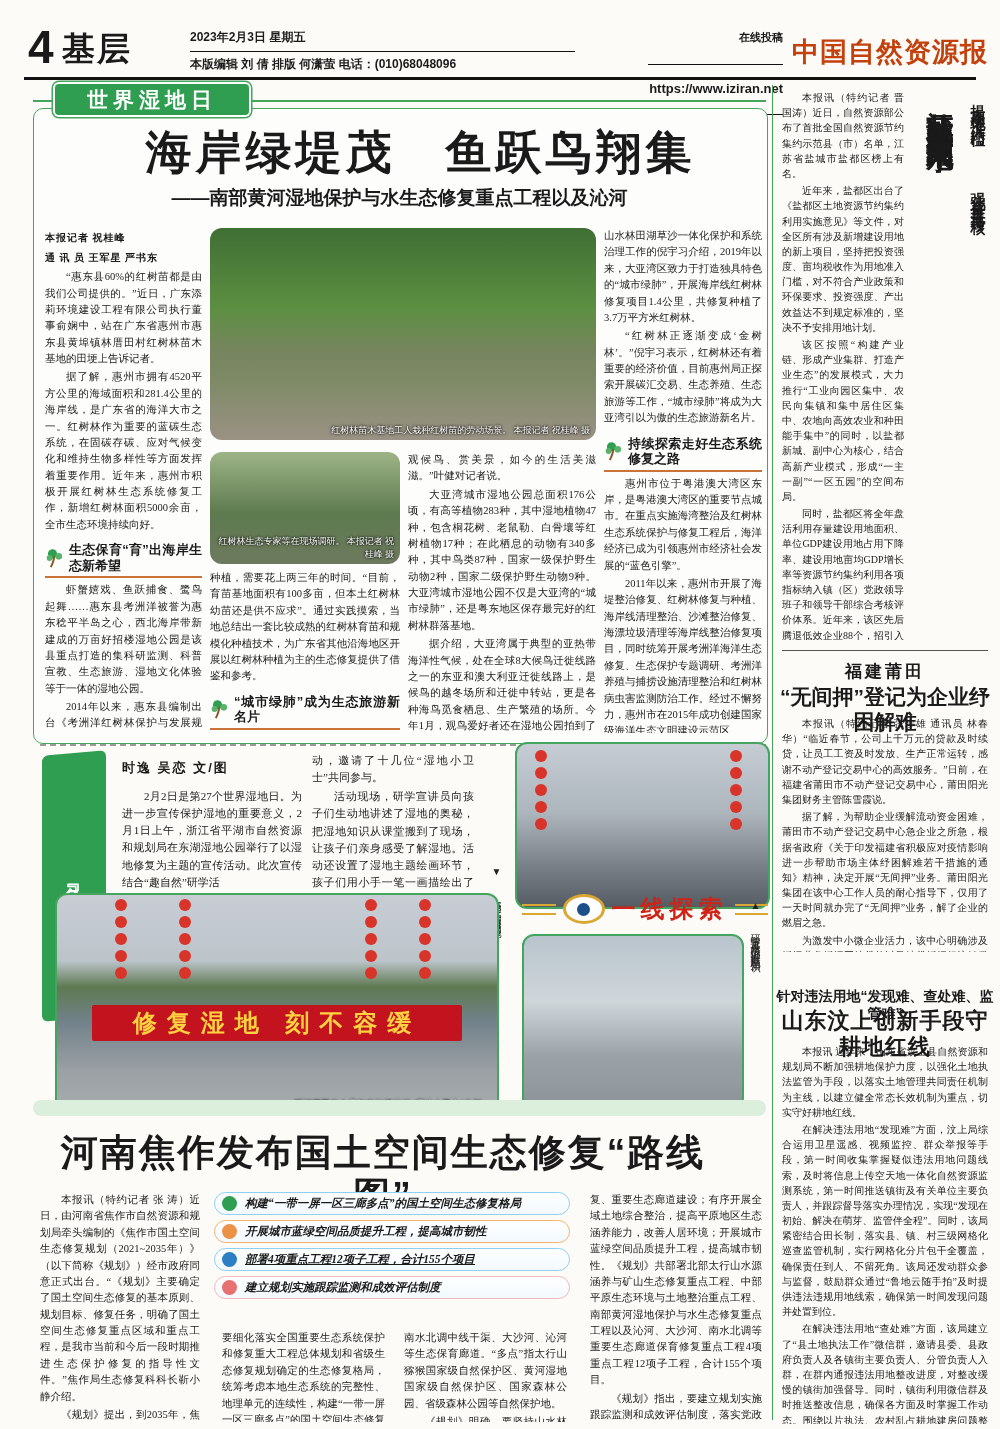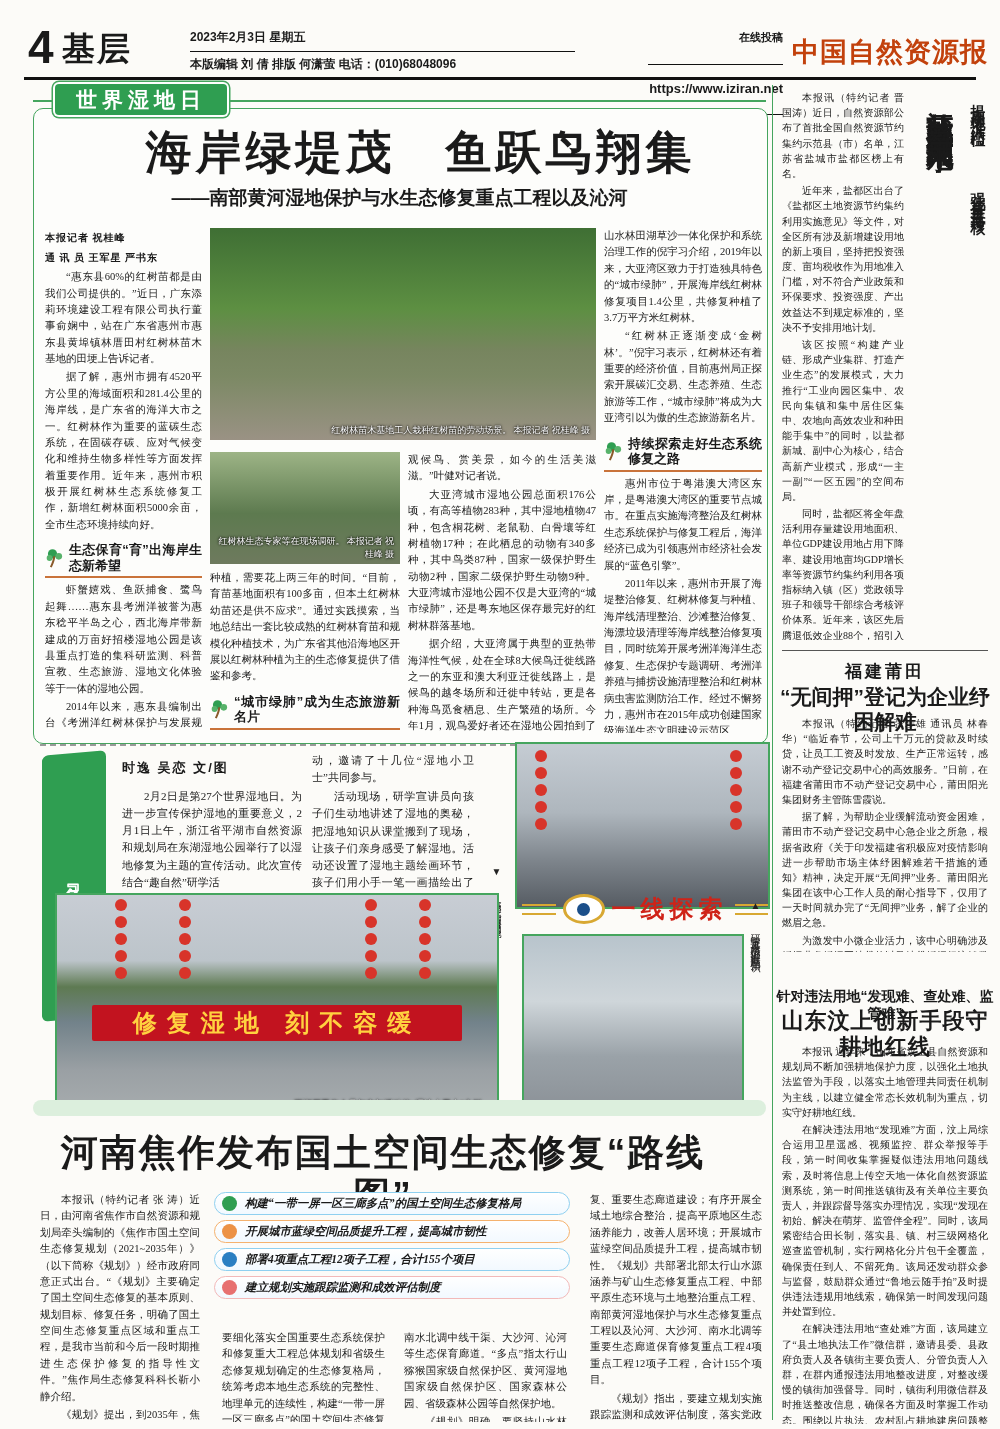--- a/index.html
+++ b/index.html
@@ -11,34 +11,34 @@
   .hinfo{position:absolute;left:190px;top:30px;width:390px;font:700 12px/1.3 "Liberation Sans","DejaVu Sans",sans-serif;}
   .hinfo .ln{border-bottom:1.5px solid #111;margin:5px 0;width:385px;}
   .submit{position:absolute;left:648px;top:30px;width:135px;text-align:right;font:700 11px/1.3 "Liberation Sans","DejaVu Sans",sans-serif;}
   .submit .url{border-top:1.5px solid #111;border-bottom:1.5px solid #111;padding:16px 0;font-size:13px;margin-top:20px;}
   .masthead{position:absolute;left:792px;top:38px;width:198px;text-align:left;
             font:900 27px/1.1 "Liberation Sans","DejaVu Sans",sans-serif;color:#c2410c;letter-spacing:1px;}
   .toprule{position:absolute;left:24px;top:77px;width:952px;height:3px;background:#111;}
   
   .fbox{position:absolute;left:33px;top:108px;width:733px;height:634px;border:1.5px solid #45a55e;border-radius:10px;background:#fdfdfb;}
   .gline{position:absolute;left:33px;top:100px;width:733px;height:2px;background:#45a55e;}
-  .fbadge{position:absolute;left:55px;top:84px;padding:3px 21px;background:#2f9e51;color:#fff;border-radius:4px;
+  .fbadge{position:absolute;left:55px;top:84px;padding:3px 32px;background:#2f9e51;color:#fff;border-radius:4px;
           font:900 21px/1.2 "Liberation Sans","DejaVu Sans",sans-serif;letter-spacing:5px;box-shadow:0 0 0 2px #fff,0 0 0 3.5px #45a55e;}
   .fhead{position:absolute;left:33px;top:126px;width:733px;text-align:center;
          font:900 46px/1.15 "Liberation Sans","DejaVu Sans",sans-serif;letter-spacing:4px;margin-left:21px;}
   .fsub{position:absolute;left:33px;top:186px;width:733px;text-align:center;
         font:700 19px/1.3 "Liberation Sans","DejaVu Sans",sans-serif;}
   .textcol{position:absolute;font-size:10.5px;line-height:1.56;text-align:justify;overflow:hidden;}
   .textcol p{margin:0 0 2px 0;text-indent:2em;}
   .textcol p.cont{text-indent:0;}
   .byline{font-weight:700;font-size:10px;text-indent:0 !important;margin-bottom:4px !important;letter-spacing:1px;}
   .sec{display:flex;align-items:center;gap:4px;border-bottom:2px solid #c9733a;padding:4px 0 3px 0;margin:5px 0 4px 0;
        font:700 13px/1.2 "Liberation Sans","DejaVu Sans",sans-serif;}
   .tree{flex:0 0 auto;width:20px;height:20px;}
-  .photo{position:absolute;overflow:hidden;border-radius:0;}
+  .photo{position:absolute;overflow:hidden;border-radius:12px;}
   .pcap{position:absolute;bottom:3px;right:6px;left:6px;text-align:right;color:#fff;font-size:9px;text-shadow:0 0 3px #000,0 0 2px #000;}
   .dashline{position:absolute;border-top:2px dashed #9a9a9a;}
   
   .vribbon{position:absolute;left:42px;top:753px;width:64px;height:266px;background:#2f9e51;border-radius:6px;
            transform:skewY(-5deg);display:flex;align-items:center;justify-content:center;}
   .vribbon span{writing-mode:vertical-rl;text-orientation:upright;color:#fff;transform:skewY(5deg);
                 font:900 24px/1 "Liberation Sans","DejaVu Sans",sans-serif;letter-spacing:4px;}
   .wbyline{position:absolute;left:122px;top:760px;font:700 13px/1.2 "Liberation Sans","DejaVu Sans",sans-serif;letter-spacing:2px;}
   .vcap{position:absolute;writing-mode:vertical-rl;text-orientation:upright;font-size:10px;letter-spacing:2px;color:#222;line-height:1.4;}
   .banner{position:absolute;left:8%;right:8%;top:50%;height:36px;background:#c2131f;display:flex;align-items:center;justify-content:center;
@@ -221,21 +221,21 @@
 
   <div class="infobox">
     <div class="pill" style="border-color: rgb(143, 208, 240);">
       <span class="dot" style="background-color: rgb(47, 158, 81);"></span>
       <span>构建“一带一屏一区三廊多点”的国土空间生态修复格局</span>
     </div>
     <div class="pill" style="border-color: rgb(245, 178, 110);">
       <span class="dot" style="background-color: rgb(236, 146, 70);"></span>
       <span>开展城市蓝绿空间品质提升工程，提高城市韧性</span>
     </div>
-    <div class="pill" style="border-color: rgb(143, 208, 240);">
+    <div class="pill" style="border-color: rgb(143, 208, 240); text-decoration: underline;">
       <span class="dot" style="background-color: rgb(43, 127, 194);"></span>
       <span>部署4项重点工程12项子工程，合计155个项目</span>
     </div>
     <div class="pill" style="border-color: rgb(242, 185, 185);">
       <span class="dot" style="background-color: rgb(231, 112, 112);"></span>
       <span>建立规划实施跟踪监测和成效评估制度</span>
     </div>
   </div>
 
   <div class="textcol" style="left:40px;top:1192px;width:160px;height:228px;">

